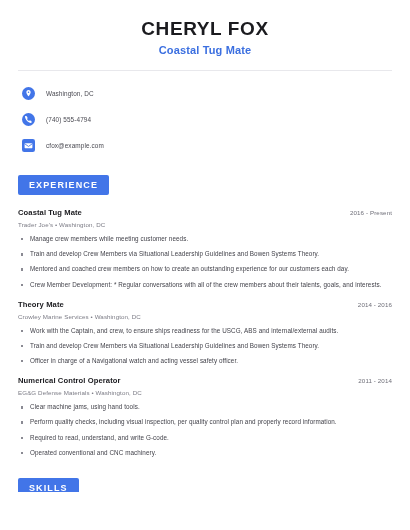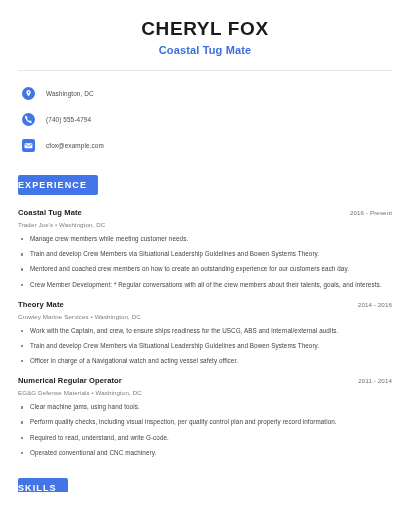--- a/index.html
+++ b/index.html
@@ -67,21 +67,21 @@
 
   
   .section { margin-top: 20px; }
   .section-badge {
     display: inline-block;
     background: #4275e8;
     color: #ffffff;
     font-size: 9px;
     font-weight: 700;
     letter-spacing: 1.1px;
-    padding: 5px 11px 5px 0;
+    padding: 5px 11px 5px 11px;
     border-radius: 2px;
   }
 
   
   .exp-list { margin-top: 13px; }
   .exp-item { margin-bottom: 11px; }
   .exp-head {
     display: flex;
     align-items: baseline;
     justify-content: space-between;
@@ -216,21 +216,21 @@
         <div class="exp-org">Crowley Marine Services  •  Washington, DC</div>
         <ul class="bullets">
           <li>Work with the Captain, and crew, to ensure ships readiness for the USCG, ABS and internal/external audits.</li>
           <li>Train and develop Crew Members via Situational Leadership Guidelines and Bowen Systems Theory.</li>
           <li>Officer in charge of a Navigational watch and acting vessel safety officer.</li>
         </ul>
       </div>
 
       <div class="exp-item">
         <div class="exp-head">
-          <span class="exp-role">Numerical Regular Operator</span>
+          <span class="exp-role">Numerical Control Operator</span>
           <span class="exp-dates">2011 - 2014</span>
         </div>
         <div class="exp-org">EG&amp;G Defense Materials  •  Washington, DC</div>
         <ul class="bullets">
           <li>Clear machine jams, using hand tools.</li>
           <li>Perform quality checks, including visual inspection, per quality control plan and properly record information.</li>
           <li>Required to read, understand, and write G-code.</li>
           <li>Operated conventional and CNC machinery.</li>
         </ul>
       </div>

